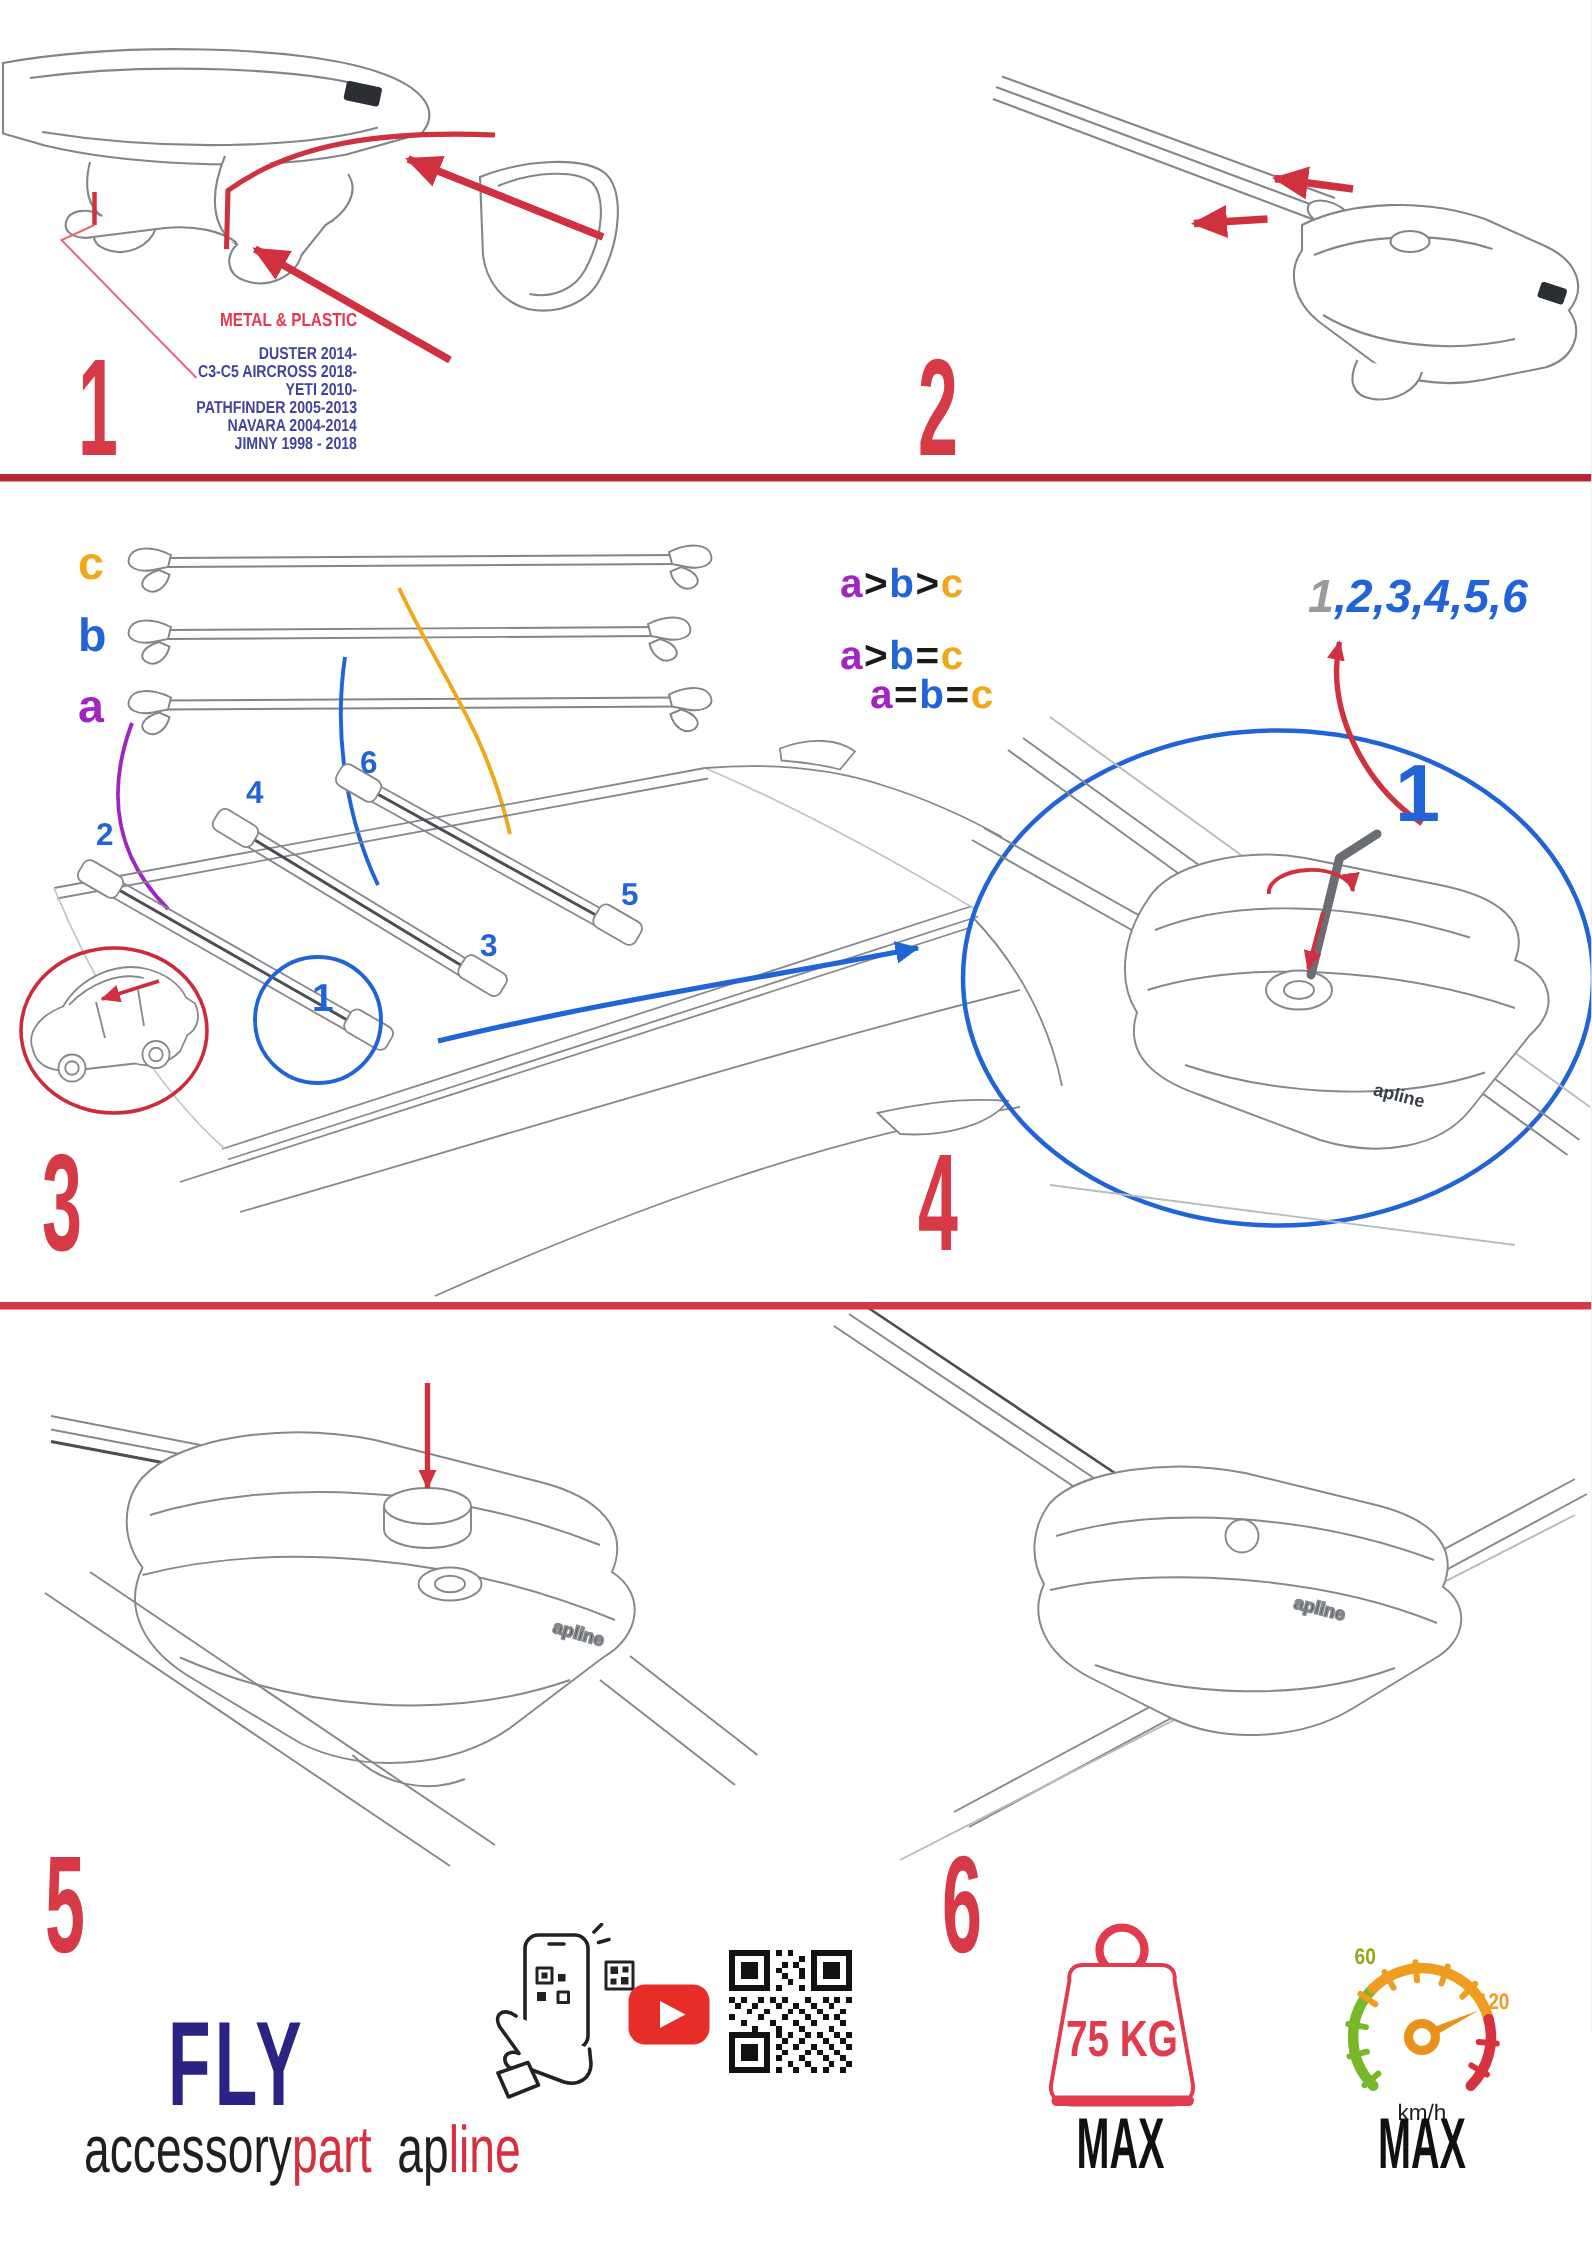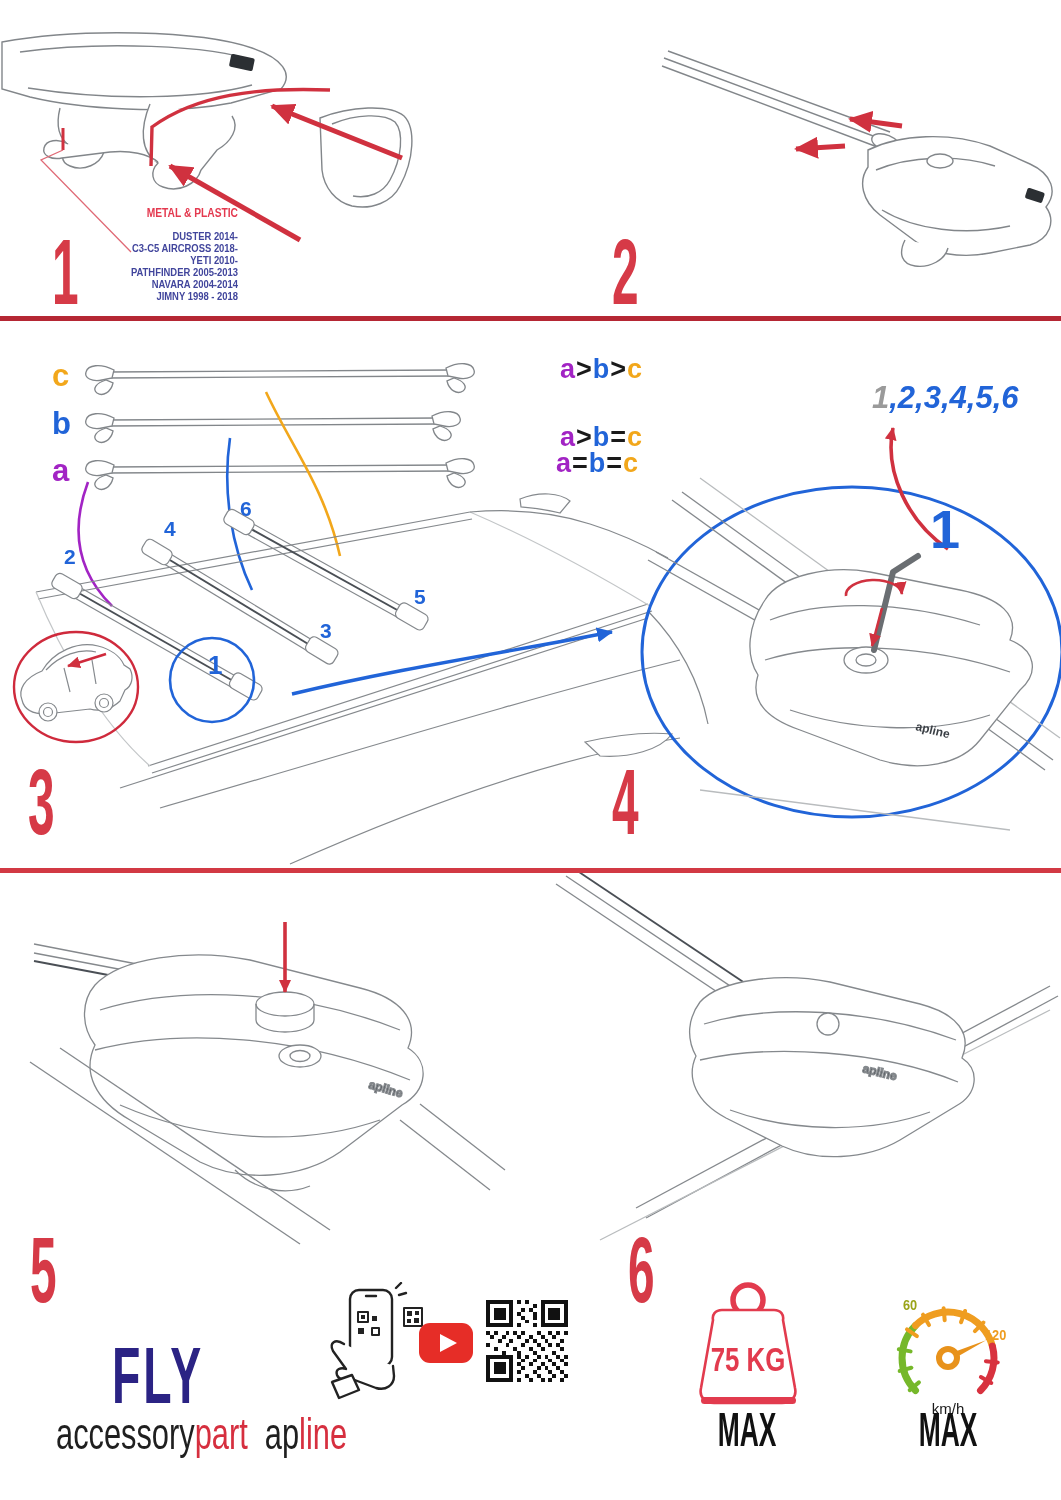--- a/index.html
+++ b/index.html
@@ -249,23 +249,23 @@
     <div>YETI 2010-</div>
     <div>PATHFINDER 2005-2013</div>
     <div>NAVARA 2004-2014</div>
     <div>JIMNY 1998 - 2018</div>
   </div>
 
   <div class="bar-label f-c" style="left:52px;top:360px;">c</div>
   <div class="bar-label f-b" style="left:52px;top:408px;">b</div>
   <div class="bar-label f-a" style="left:52px;top:455px;">a</div>
 
-  <div class="formula" style="left:560px;top:356px;"><span class="f-a">a</span><span class="f-op">&gt;</span><span class="f-b">b</span><span class="f-op">&gt;</span><span class="f-c">c</span></div>
+  <div class="formula" style="left:560px;top:376px;"><span class="f-a">a</span><span class="f-op">&gt;</span><span class="f-b">b</span><span class="f-op">&gt;</span><span class="f-c">c</span></div>
   <div class="formula" style="left:560px;top:424px;"><span class="f-a">a</span><span class="f-op">&gt;</span><span class="f-b">b</span><span class="f-op">=</span><span class="f-c">c</span></div>
-  <div class="formula" style="left:556px;top:450px;text-align:right;"><span class="f-a">a</span><span class="f-op">=</span><span class="f-b">b</span><span class="f-op">=</span><span class="f-c">c</span></div>
+  <div class="formula" style="left:580px;top:450px;text-align:right;"><span class="f-a">a</span><span class="f-op">=</span><span class="f-b">b</span><span class="f-op">=</span><span class="f-c">c</span></div>
 
   <div class="pos-num" style="left:64px;top:546px;">2</div>
   <div class="pos-num" style="left:164px;top:518px;">4</div>
   <div class="pos-num" style="left:240px;top:498px;">6</div>
   <div class="pos-num" style="left:208px;top:652px;font-size:26px;">1</div>
   <div class="pos-num" style="left:320px;top:620px;">3</div>
   <div class="pos-num" style="left:414px;top:586px;">5</div>
 
   <div class="seq" style="left:872px;top:382px;font-style:italic;"><span class="seq-first">1</span><span class="seq-rest">,2,3,4,5,6</span></div>
   <div class="callout-1" style="left:930px;top:502px;">1</div>

